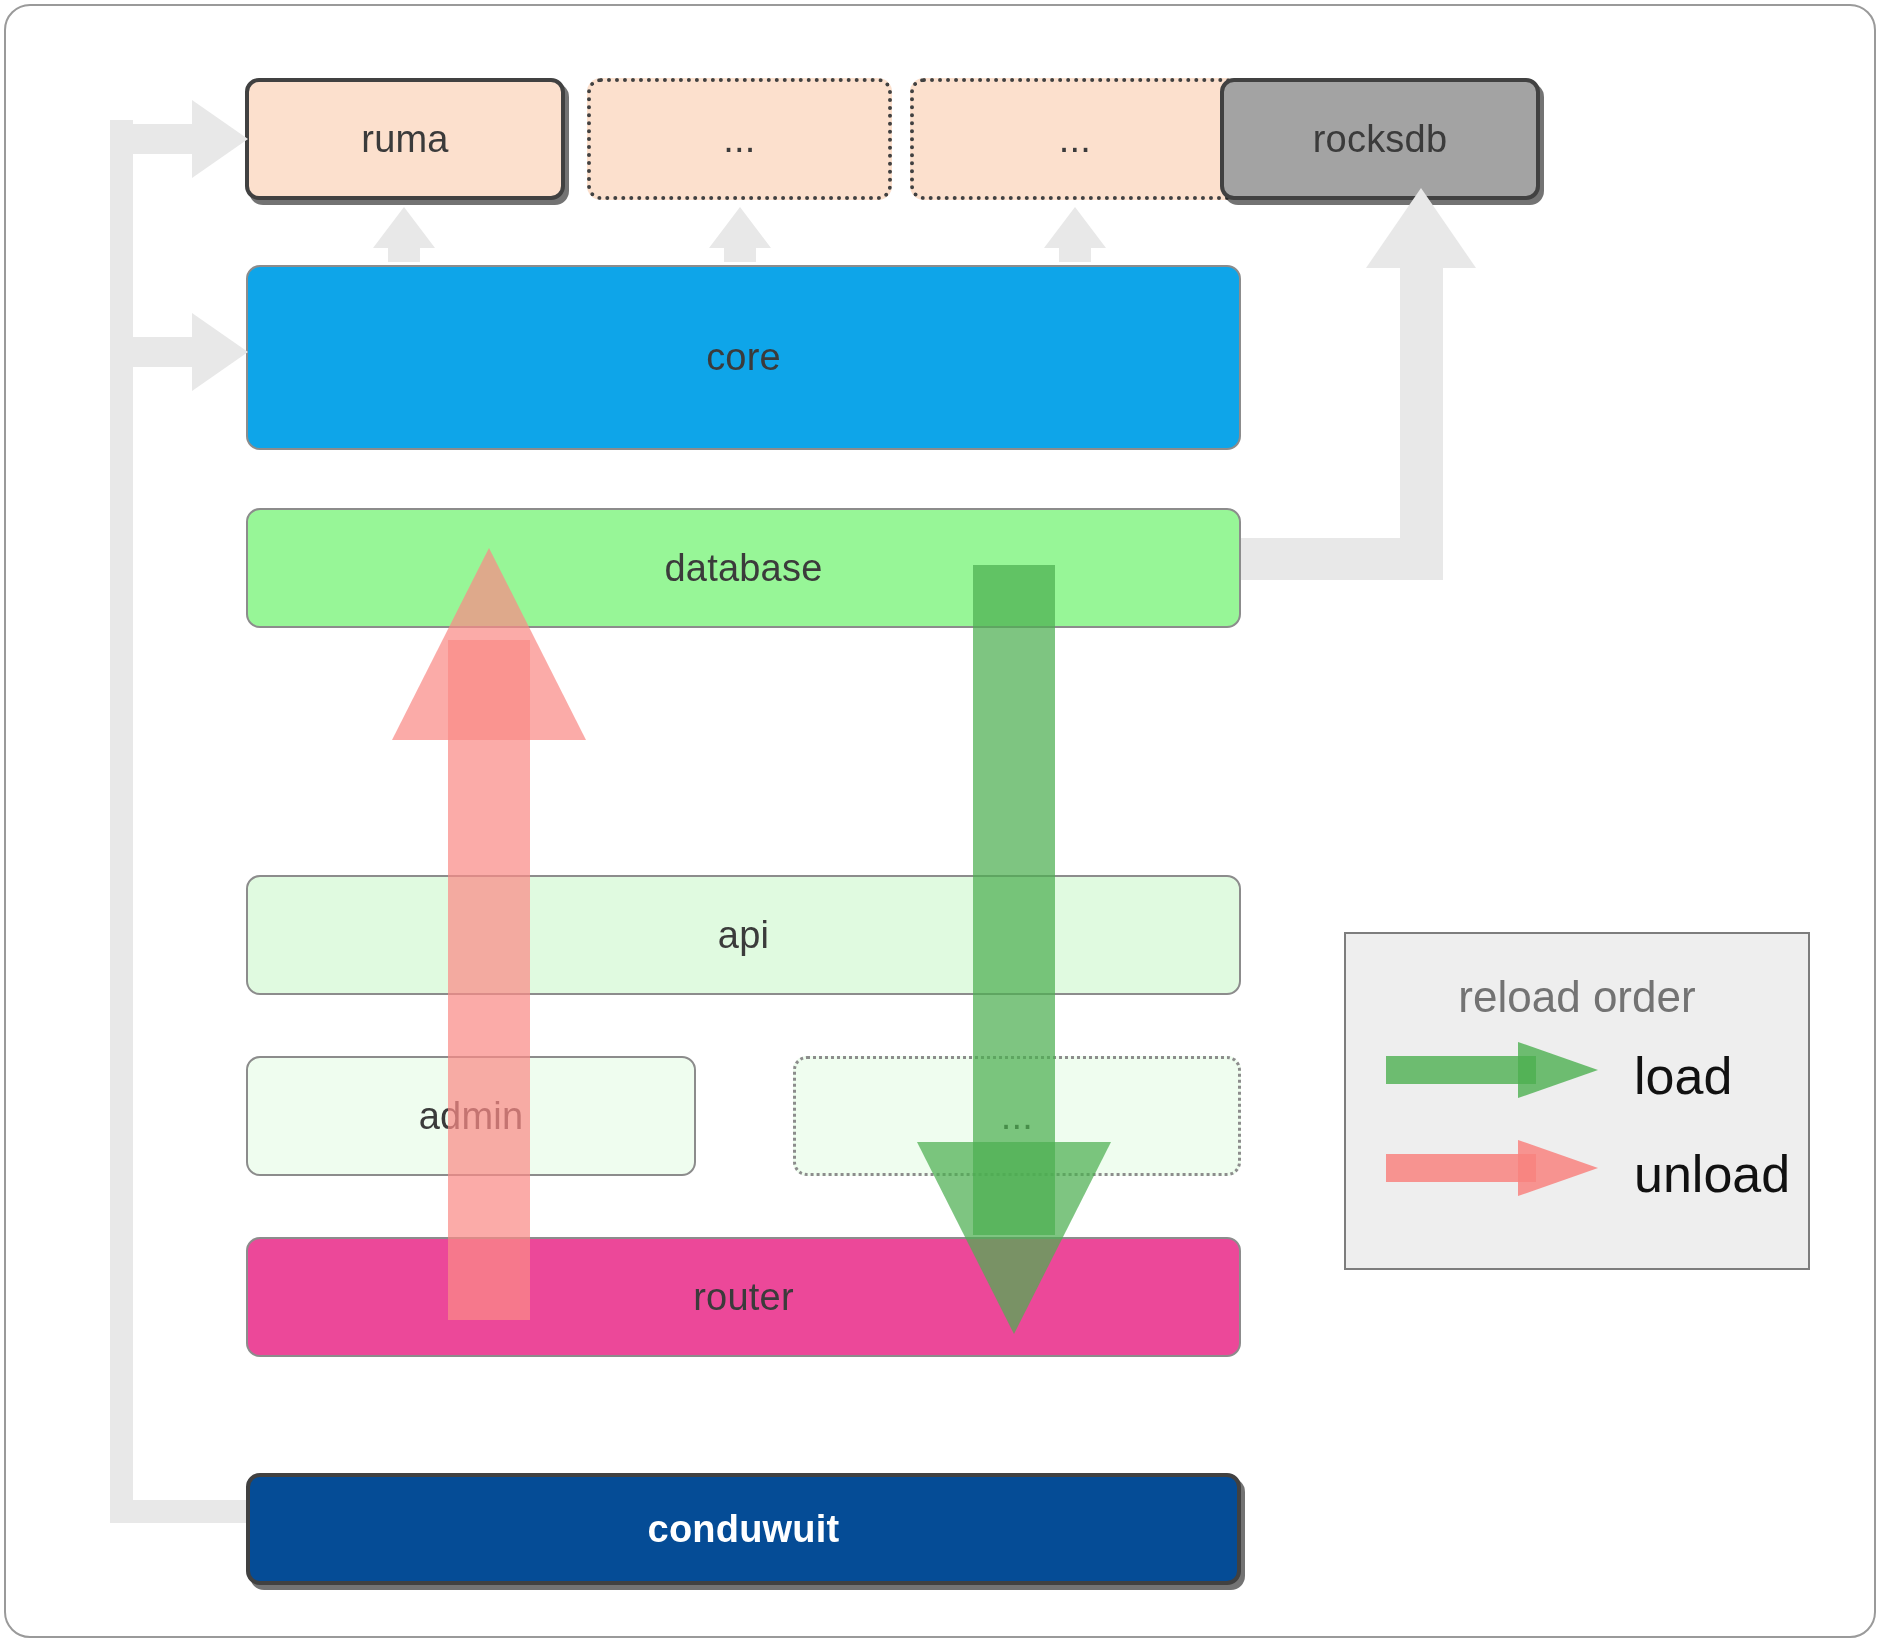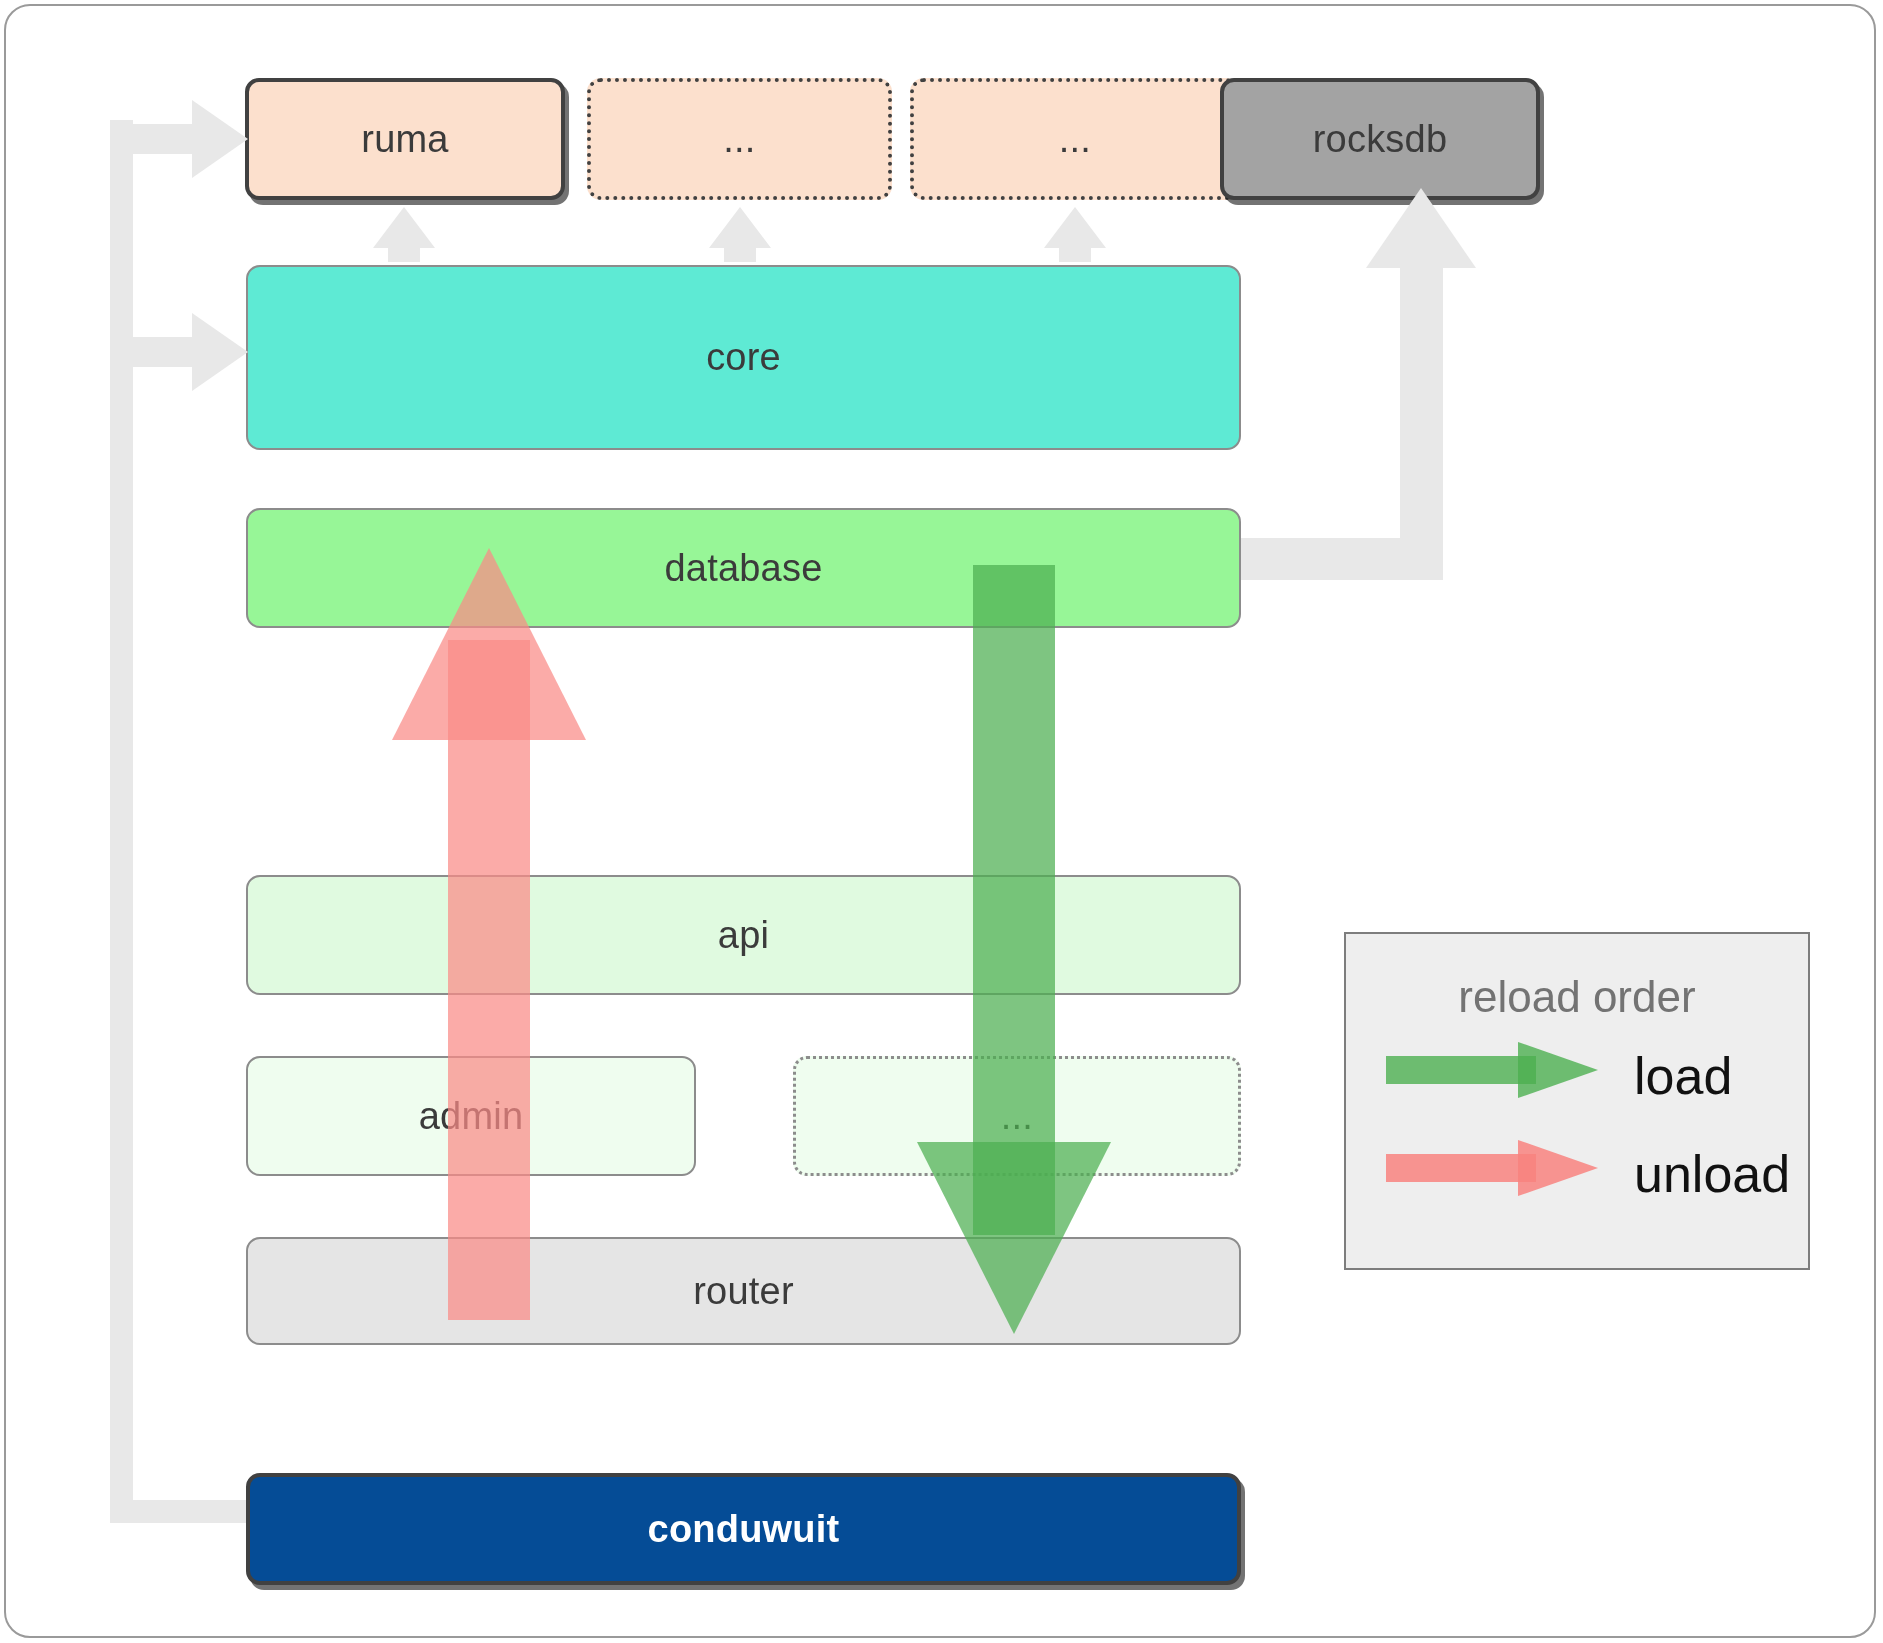--- a/index.html
+++ b/index.html
@@ -86,42 +86,42 @@
   </div>
 
   <div class="node dotted-dark" style="left:910px;top:78px;width:330px;height:122px;background:#fce0cd;">
     <span class="lbl">...</span>
   </div>
 
   <div class="node solid-dark shadow" style="left:1220px;top:78px;width:320px;height:122px;background:#a3a3a3;">
     <span class="lbl">rocksdb</span>
   </div>
 
-  <div class="node solid-gray" style="left:246px;top:265px;width:995px;height:185px;background:#5eead4;">
+  <div class="node solid-gray" style="left:246px;top:265px;width:995px;height:185px;background:#0ea5e9;">
     <span class="lbl">core</span>
   </div>
 
   <div class="node solid-gray" style="left:246px;top:508px;width:995px;height:120px;background:#97f697;">
     <span class="lbl">database</span>
   </div>
 
 
   <div class="node solid-gray" style="left:246px;top:875px;width:995px;height:120px;background:#e0fae0;">
     <span class="lbl">api</span>
   </div>
 
   <div class="node solid-gray" style="left:246px;top:1056px;width:450px;height:120px;background:#effdef;">
     <span class="lbl">admin</span>
   </div>
 
   <div class="node dotted-gray" style="left:793px;top:1056px;width:448px;height:120px;background:#effdef;">
     <span class="lbl">...</span>
   </div>
 
-  <div class="node solid-gray" style="left:246px;top:1237px;width:995px;height:108px;background:#e5e5e5;">
+  <div class="node solid-gray" style="left:246px;top:1237px;width:995px;height:120px;background:#ec4899;">
     <span class="lbl">router</span>
   </div>
 
   <div class="node solid-dark shadow" style="left:246px;top:1473px;width:995px;height:112px;background:#054c96;color:#fff;font-weight:bold;">
     <span class="lbl">conduwuit</span>
   </div>
 
   <svg class="layer over">
 
     <g fill="#fa8a86" fill-opacity="0.72">

